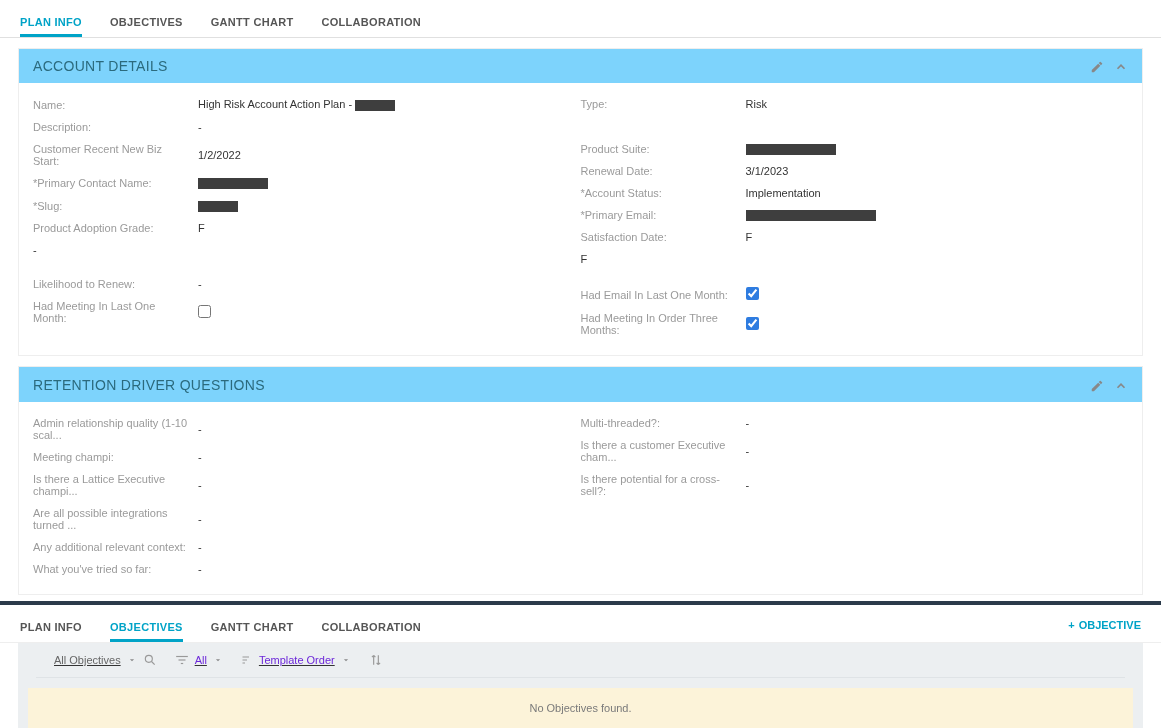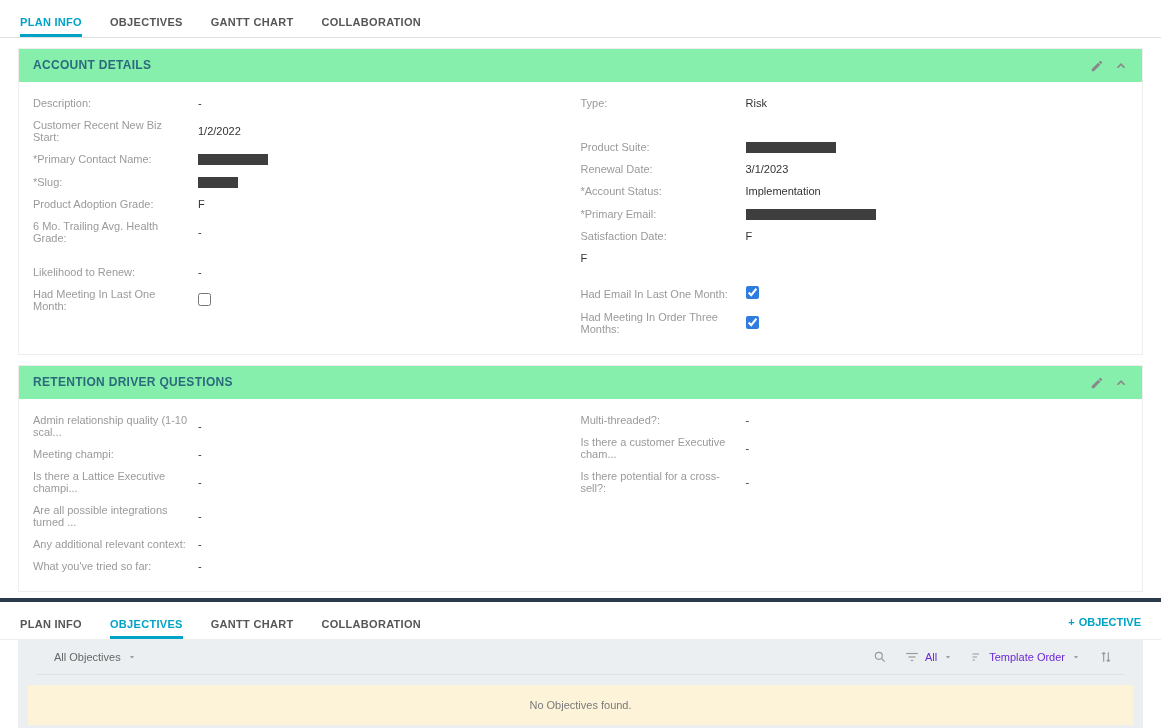--- a/index.html
+++ b/index.html
@@ -4,21 +4,21 @@
 <style>
   * { box-sizing: border-box; margin: 0; padding: 0; }
   body { font-family: -apple-system, BlinkMacSystemFont, 'Segoe UI', Arial, sans-serif; font-size: 12px; color: #333; background: #fff; }
   .container { width: 1161px; margin: 0 auto; padding: 10px 0; }
 
   .tabs { display: flex; border-bottom: 1px solid #e0e0e0; padding-left: 20px; gap: 28px; }
   .tab { padding: 6px 0; cursor: pointer; font-size: 11px; font-weight: 600; letter-spacing: 0.3px; color: #555; }
   .tab.active { color: #00a3c7; border-bottom: 3px solid #00a3c7; }
 
   .panel { margin: 10px 18px 0 18px; border: 1px solid #eee; }
-  .panel-header { background: #86efac; color: #2b6a7d; font-weight: 700; font-size: 12px; letter-spacing: 0.3px; padding: 9px 14px; display: flex; justify-content: space-between; align-items: center; }
+  .panel-header { background: #7dd3fc; color: #2b6a7d; font-weight: 400; font-size: 14px; letter-spacing: 0.3px; padding: 9px 14px; display: flex; justify-content: space-between; align-items: center; }
   .panel-header-actions { display: flex; gap: 10px; color: #888; }
   .panel-body { padding: 10px 14px 14px 14px; background: #fff; }
 
   .fields-grid { display: grid; grid-template-columns: 1fr 1fr; column-gap: 0; }
   .col { display: flex; flex-direction: column; }
   .field-row { display: flex; align-items: center; padding: 5px 0; min-height: 22px; }
   .field-label { width: 165px; color: #9a9a9a; font-size: 11px; padding-right: 10px; }
   .field-value { color: #333; font-size: 11px; }
   .redact { display: inline-block; background: #3e3e3e; height: 11px; vertical-align: middle; }
   .r40 { width: 40px; } .r70 { width: 70px; } .r90 { width: 90px; } .r130 { width: 130px; }
@@ -26,21 +26,21 @@
   input[type="checkbox"] { width: 13px; height: 13px; accent-color: #2e7ce0; }
 
   .divider-bar { height: 4px; background: #2b3a4a; margin-top: 6px; }
 
   .tabs2-row { display: flex; border-bottom: 1px solid #eee; padding: 10px 20px 0 20px; justify-content: space-between; }
   .tabs2 { display: flex; gap: 28px; }
   .tab2 { padding: 6px 0; cursor: pointer; font-size: 11px; font-weight: 600; letter-spacing: 0.3px; color: #555; }
   .tab2.active { color: #00a3c7; border-bottom: 3px solid #00a3c7; }
   .add-obj { color: #00a3c7; font-size: 11px; font-weight: 600; cursor: pointer; display: flex; align-items: center; gap: 4px; padding-bottom: 6px; }
 
-  .filters-bar { background: #eceff1; margin: 0 18px; padding: 8px 12px; display: flex; align-items: center; justify-content: space-between; }
+  .filters-bar { background: #eceff1; margin: 0 18px; padding: 8px 12px; display: flex; align-items: center; justify-content: flex-start; text-decoration: underline; }
   .filter-left { display: flex; align-items: center; gap: 8px; }
   .dropdown { background: transparent; border: none; color: #666; font-size: 11px; display: flex; align-items: center; gap: 6px; padding: 3px 6px; cursor: pointer; }
   .filter-right { display: flex; align-items: center; gap: 18px; color: #6d28d9; }
   .filter-ctl { display: flex; align-items: center; gap: 6px; font-size: 11px; cursor: pointer; }
 
   .empty-banner { background: #fcf3d9; margin: 8px 18px 12px 18px; padding: 14px; text-align: center; color: #7a7a7a; font-size: 11px; }
   .bg-section { background: #eceff1; margin: 0 18px; padding-bottom: 10px; }
 
   svg { display: inline-block; vertical-align: middle; }
 </style>
@@ -66,41 +66,44 @@
         <span><svg width="14" height="14" viewBox="0 0 24 24" fill="none" stroke="#888" stroke-width="3">
               <path d="M6 15l6-6 6 6"></path>
             </svg></span>
       </div>
     </div>
     <div class="panel-body">
       <div class="fields-grid">
 
         <div class="col">
           <div class="field-row">
+            <div class="field-label">Name:</div>
+            <div class="field-value"><span>High Risk Account Action Plan - </span><span class="redact r40"></span></div>
+          </div>
+          <div class="field-row">
             <div class="field-label">Description:</div>
             <div class="field-value">-</div>
           </div>
           <div class="field-row">
             <div class="field-label">Customer Recent New Biz Start:</div>
             <div class="field-value">1/2/2022</div>
           </div>
           <div class="field-row">
             <div class="field-label">*Primary Contact Name:</div>
             <div class="field-value"><span class="redact r70"></span></div>
           </div>
           <div class="field-row">
             <div class="field-label">*Slug:</div>
             <div class="field-value"><span class="redact r40"></span></div>
           </div>
           <div class="field-row">
             <div class="field-label">Product Adoption Grade:</div>
             <div class="field-value">F</div>
           </div>
           <div class="field-row">
-            <div class="field-label">6 Mo. Trailing Avg. Health Grade:</div>
             <div class="field-value">-</div>
           </div>
           <div style="height:12px"></div>
           <div class="field-row">
             <div class="field-label">Likelihood to Renew:</div>
             <div class="field-value">-</div>
           </div>
           <div class="field-row">
             <div class="field-label">Had Meeting In Last One Month:</div>
             <div class="field-value"><input type="checkbox" style=""></div>

